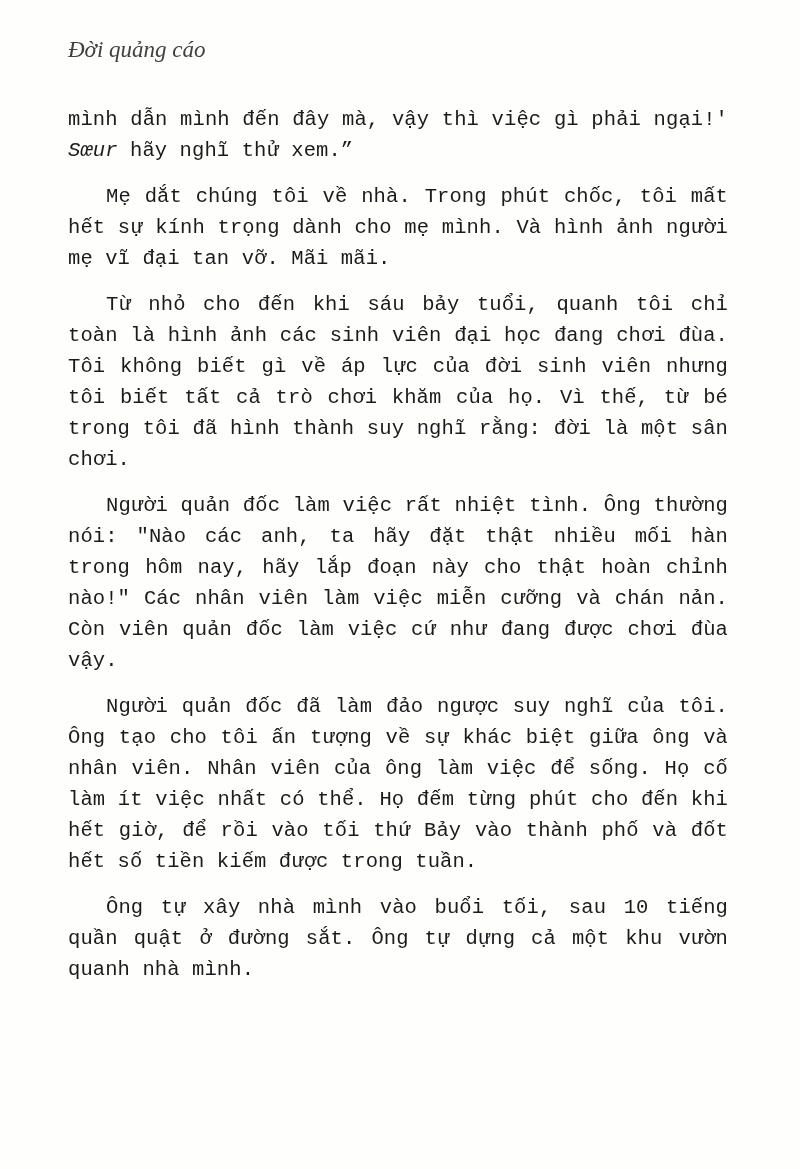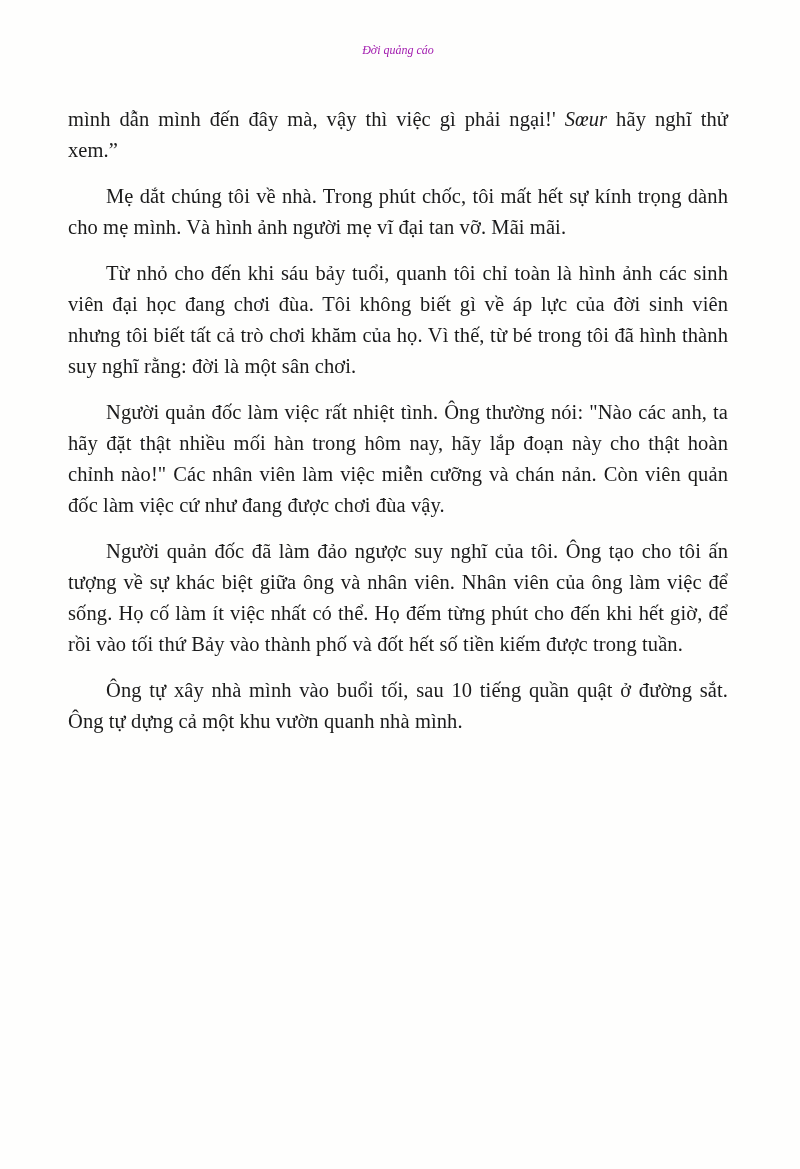--- a/index.html
+++ b/index.html
@@ -12,34 +12,35 @@
     width: 800px;
     height: 1169px;
     box-sizing: border-box;
     background: #fefefd;
     color: #1b1b1b;
     font-family: "Liberation Serif", "DejaVu Serif", serif;
     padding: 38px 72px 0 68px;
     overflow: hidden;
   }
   .running-header {
-    text-align: center;
+    text-align: left;
     font-style: italic;
-    font-size: 12px;
+    font-size: 23px;
     line-height: 24px;
-    color: #a21caf;
+    color: #404040;
     margin-bottom: 42px;
   }
   .page-body p.para {
     margin: 0 0 15px 0;
     font-size: 20.5px;
     line-height: 31px;
     text-align: justify;
     letter-spacing: 0.1px;
     color: #1b1b1b;
+    font-family: Liberation Mono, monospace;
   }
   .page-body p.para.indent {
     text-indent: 38px;
   }
   .page-body .italic {
     font-style: italic;
   }
 </style>
 </head>
 <body>

